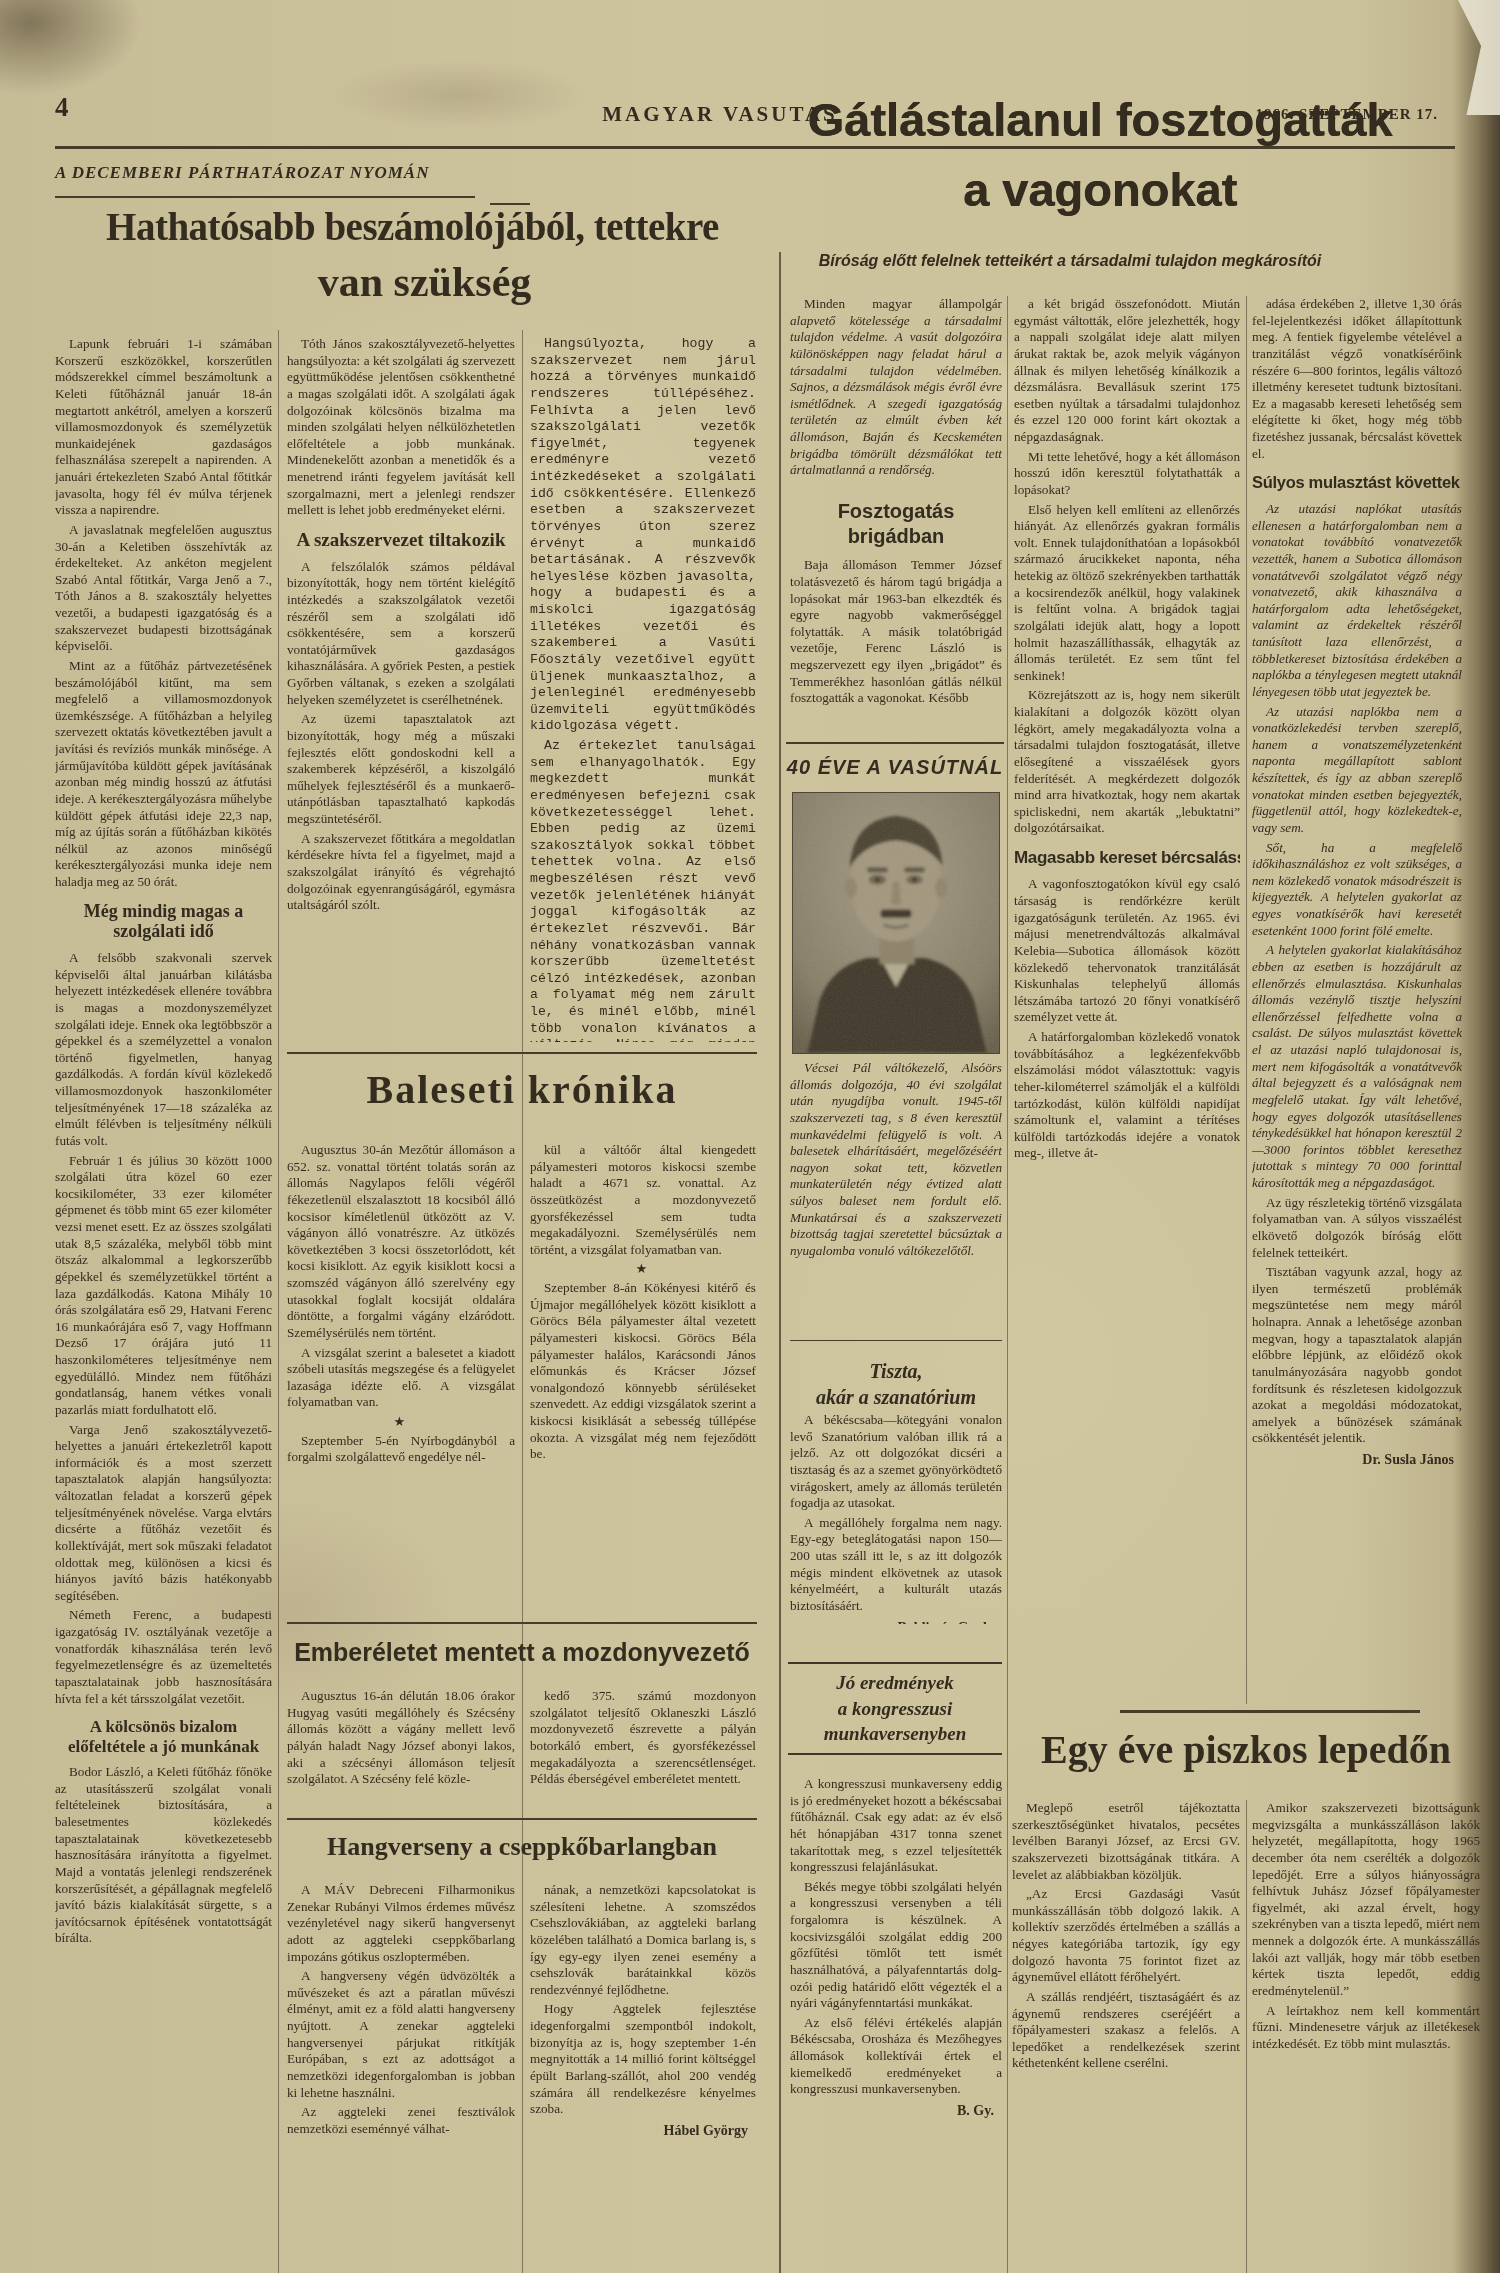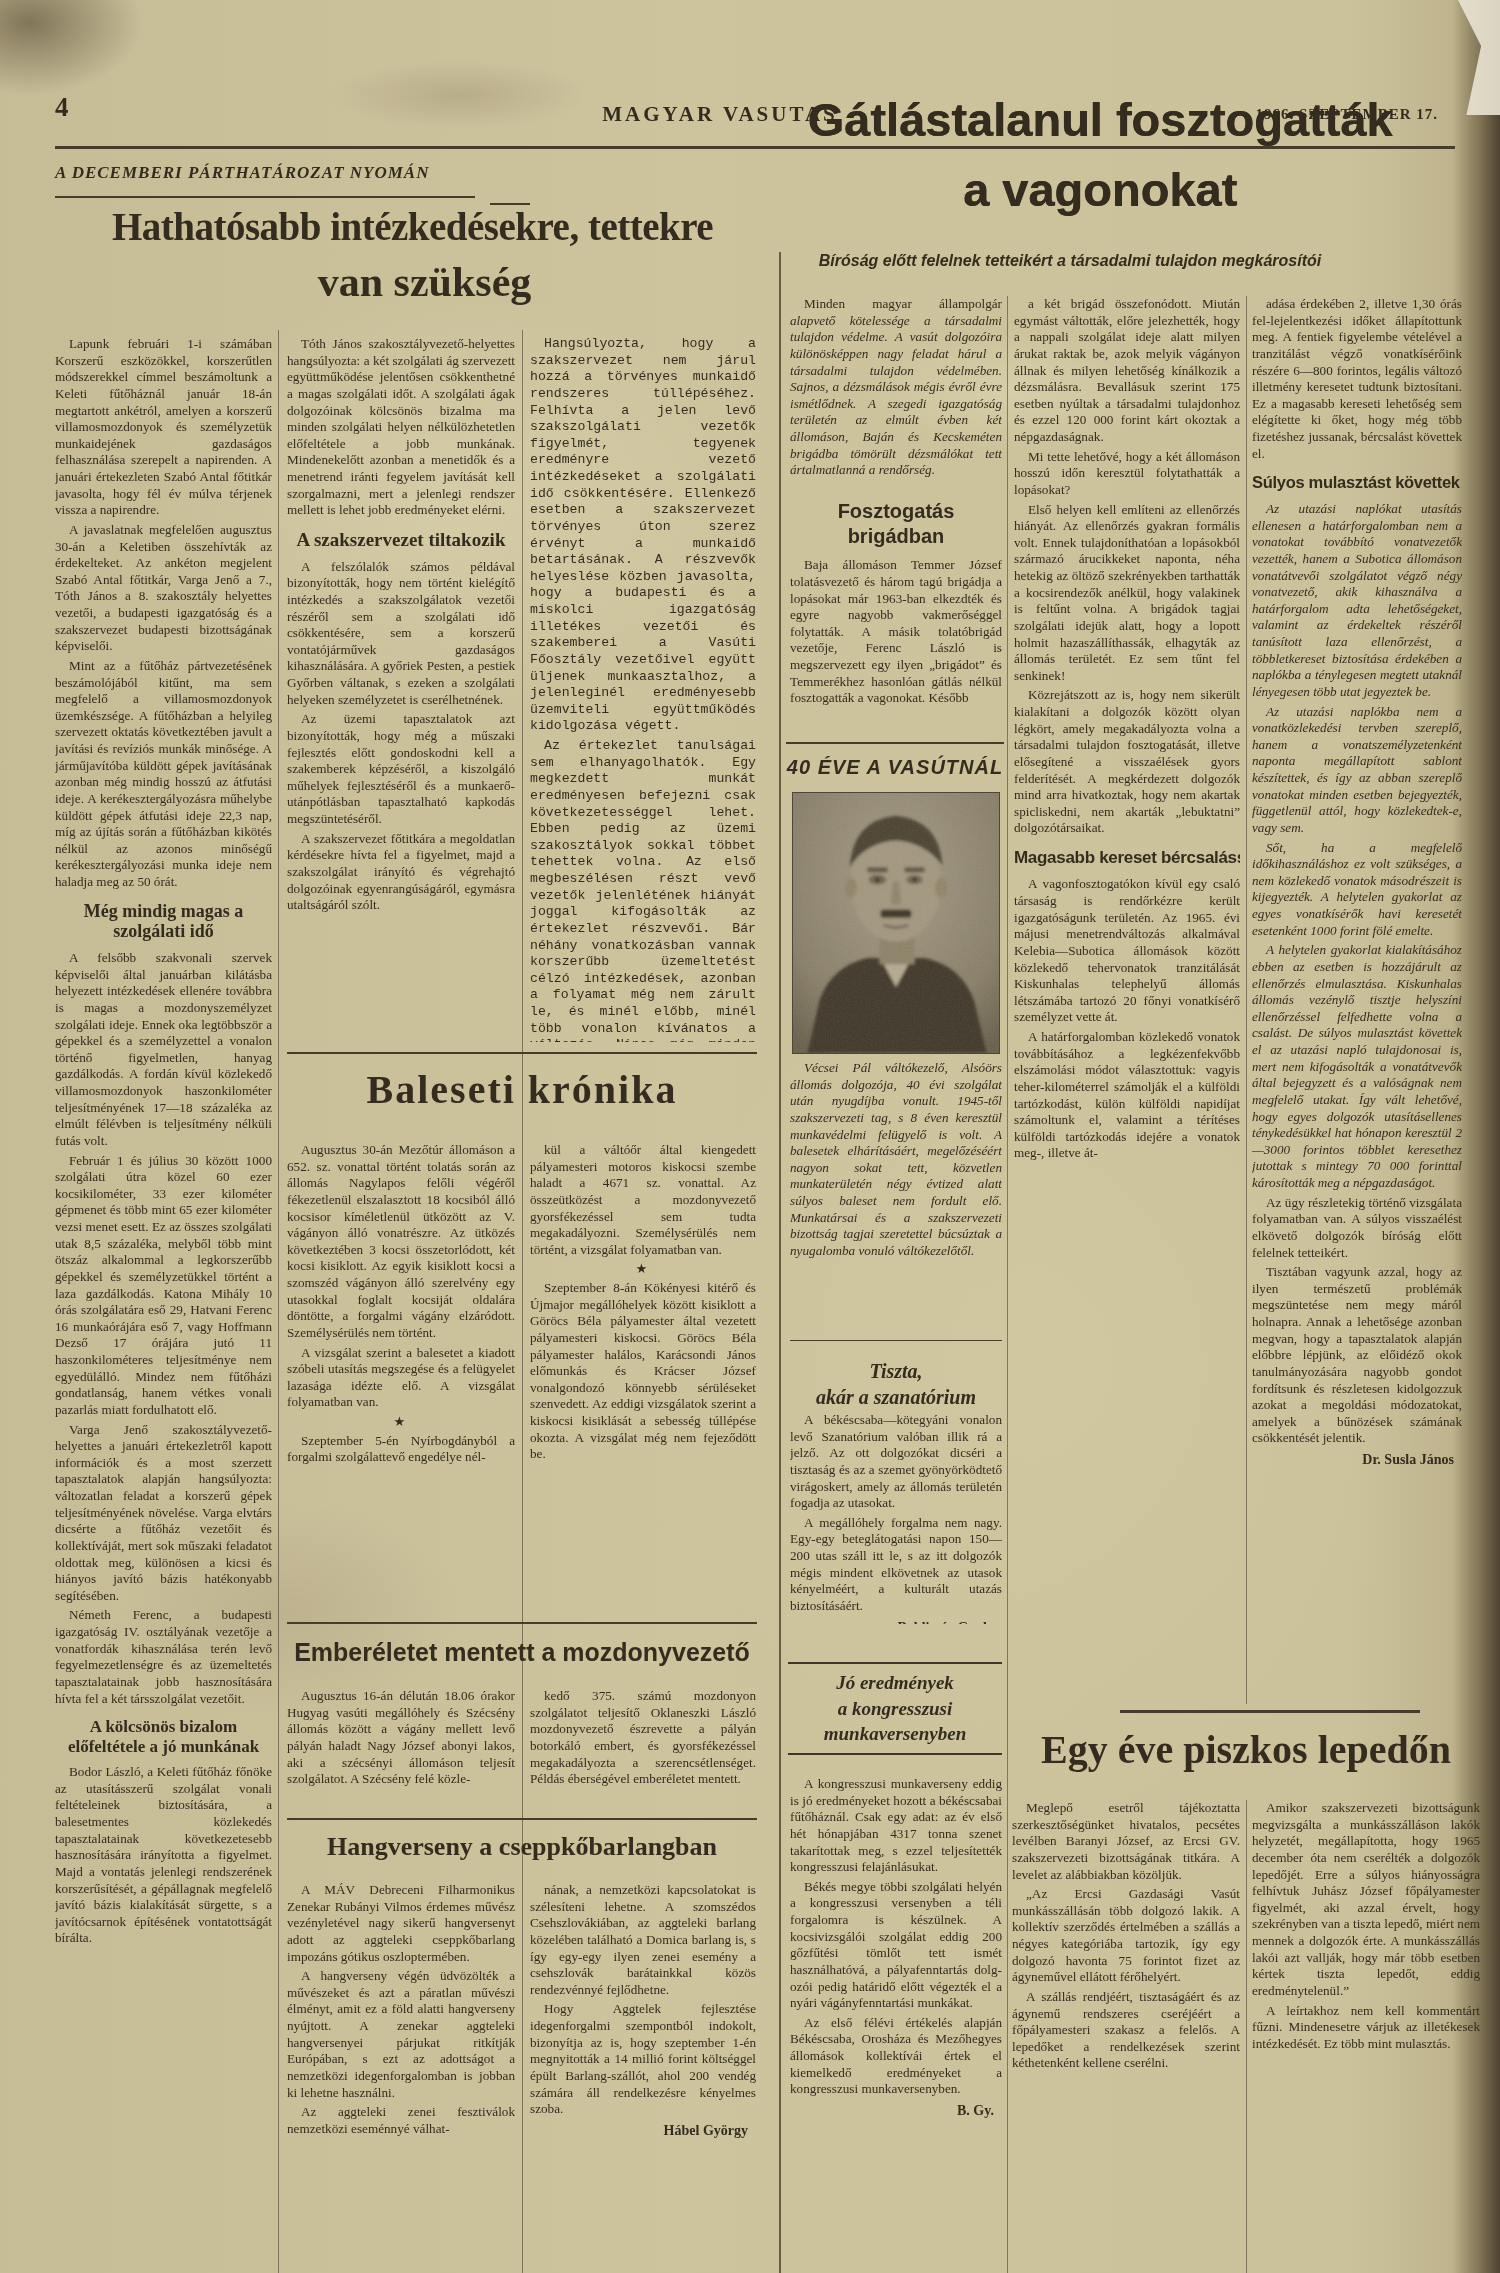--- a/index.html
+++ b/index.html
@@ -41,21 +41,21 @@
   <div class="abs" style="right:0;top:0;width:42px;height:115px;background:#e9e4d1;clip-path:polygon(100% 0,0 0,55% 40%,20% 100%,100% 100%);opacity:.9;"></div>
 
   <div class="abs" data-bind="page.number" style="left:55px;top:92px;font-size:27px;font-weight:bold;">4</div>
   <div class="abs" data-bind="page.masthead" style="left:0;right:60px;top:102px;text-align:center;font-size:21px;font-weight:bold;letter-spacing:3px;">MAGYAR VASUTAS</div>
   <div class="abs" data-bind="page.date" style="right:62px;top:106px;font-size:15px;font-weight:bold;letter-spacing:1px;margin-left:36px;">1966. SZEPTEMBER 17.</div>
   <div class="hrule" style="left:55px;top:146px;width:1400px;height:3px;"></div>
 
   <div class="abs ital" data-bind="left_article.kicker" style="left:55px;top:163px;font-size:17px;font-weight:bold;letter-spacing:1px;">A DECEMBERI PÁRTHATÁROZAT NYOMÁN</div>
   <div class="hrule" style="left:55px;top:196px;width:420px;height:2px;"></div>
   <div class="hrule" style="left:490px;top:203px;width:40px;height:2px;"></div>
-  <div class="abs" data-bind="left_article.title_line1" style="left:55px;top:204px;width:715px;text-align:center;font-size:39px;font-weight:bold;letter-spacing:-0.5px;">Hathatósabb intézkedésekre, tettekre</div>
+  <div class="abs" data-bind="left_article.title_line1" style="left:55px;top:204px;width:715px;text-align:center;font-size:39px;font-weight:bold;letter-spacing:-0.5px;">Hathatósabb beszámolójából, tettekre</div>
   <div class="abs" data-bind="left_article.title_line2" style="left:67px;top:258px;width:715px;text-align:center;font-size:42px;font-weight:bold;">van szükség</div>
 
   <div class="col" style="left:55px;top:336px;width:217px;height:1930px;">
     <div data-bind-list="left_article.col1_top">
         <p>Lapunk februári 1-i számában Korszerű eszközökkel, korszerűtlen módszerekkel címmel beszámoltunk a Keleti fűtőháznál január 18-án megtartott ankétról, amelyen a korszerű villamosmozdonyok és személyzetük munkaidejének gazdaságos felhasználása szerepelt a napirenden. A januári értekezleten Szabó Antal főtitkár javasolta, hogy fél év múlva térjenek vissza a napirendre.</p>
         <p>A javaslatnak megfelelően augusztus 30-án a Keletiben összehívták az érdekelteket. Az ankéton megjelent Szabó Antal főtitkár, Varga Jenő a 7., Tóth János a 8. szakosztály helyettes vezetői, a budapesti igazgatóság és a szakszervezet budapesti bizottságának képviselői.</p>
         <p>Mint az a fűtőház pártvezetésének beszámolójából kitűnt, ma sem megfelelő a villamosmozdonyok üzemkészsége. A fűtőházban a helyileg szervezett oktatás következtében javult a javítási és revíziós munkák minősége. A járműjavítóba küldött gépek javításának azonban még mindig hosszú az átfutási ideje. A kerékesztergályozásra műhelybe küldött gépek átfutási ideje 22,3 nap, míg az újítás során a fűtőházban kikötés nélkül az azonos minőségű kerékesztergályozási munka ideje nem haladja meg az 50 órát.</p>
       </div>
     <div class="sub-serif" data-bind="left_article.subhead_szolgalati" style="padding:0 10px;">Még mindig magas a szolgálati idő</div>
     <div data-bind-list="left_article.col1_mid">

